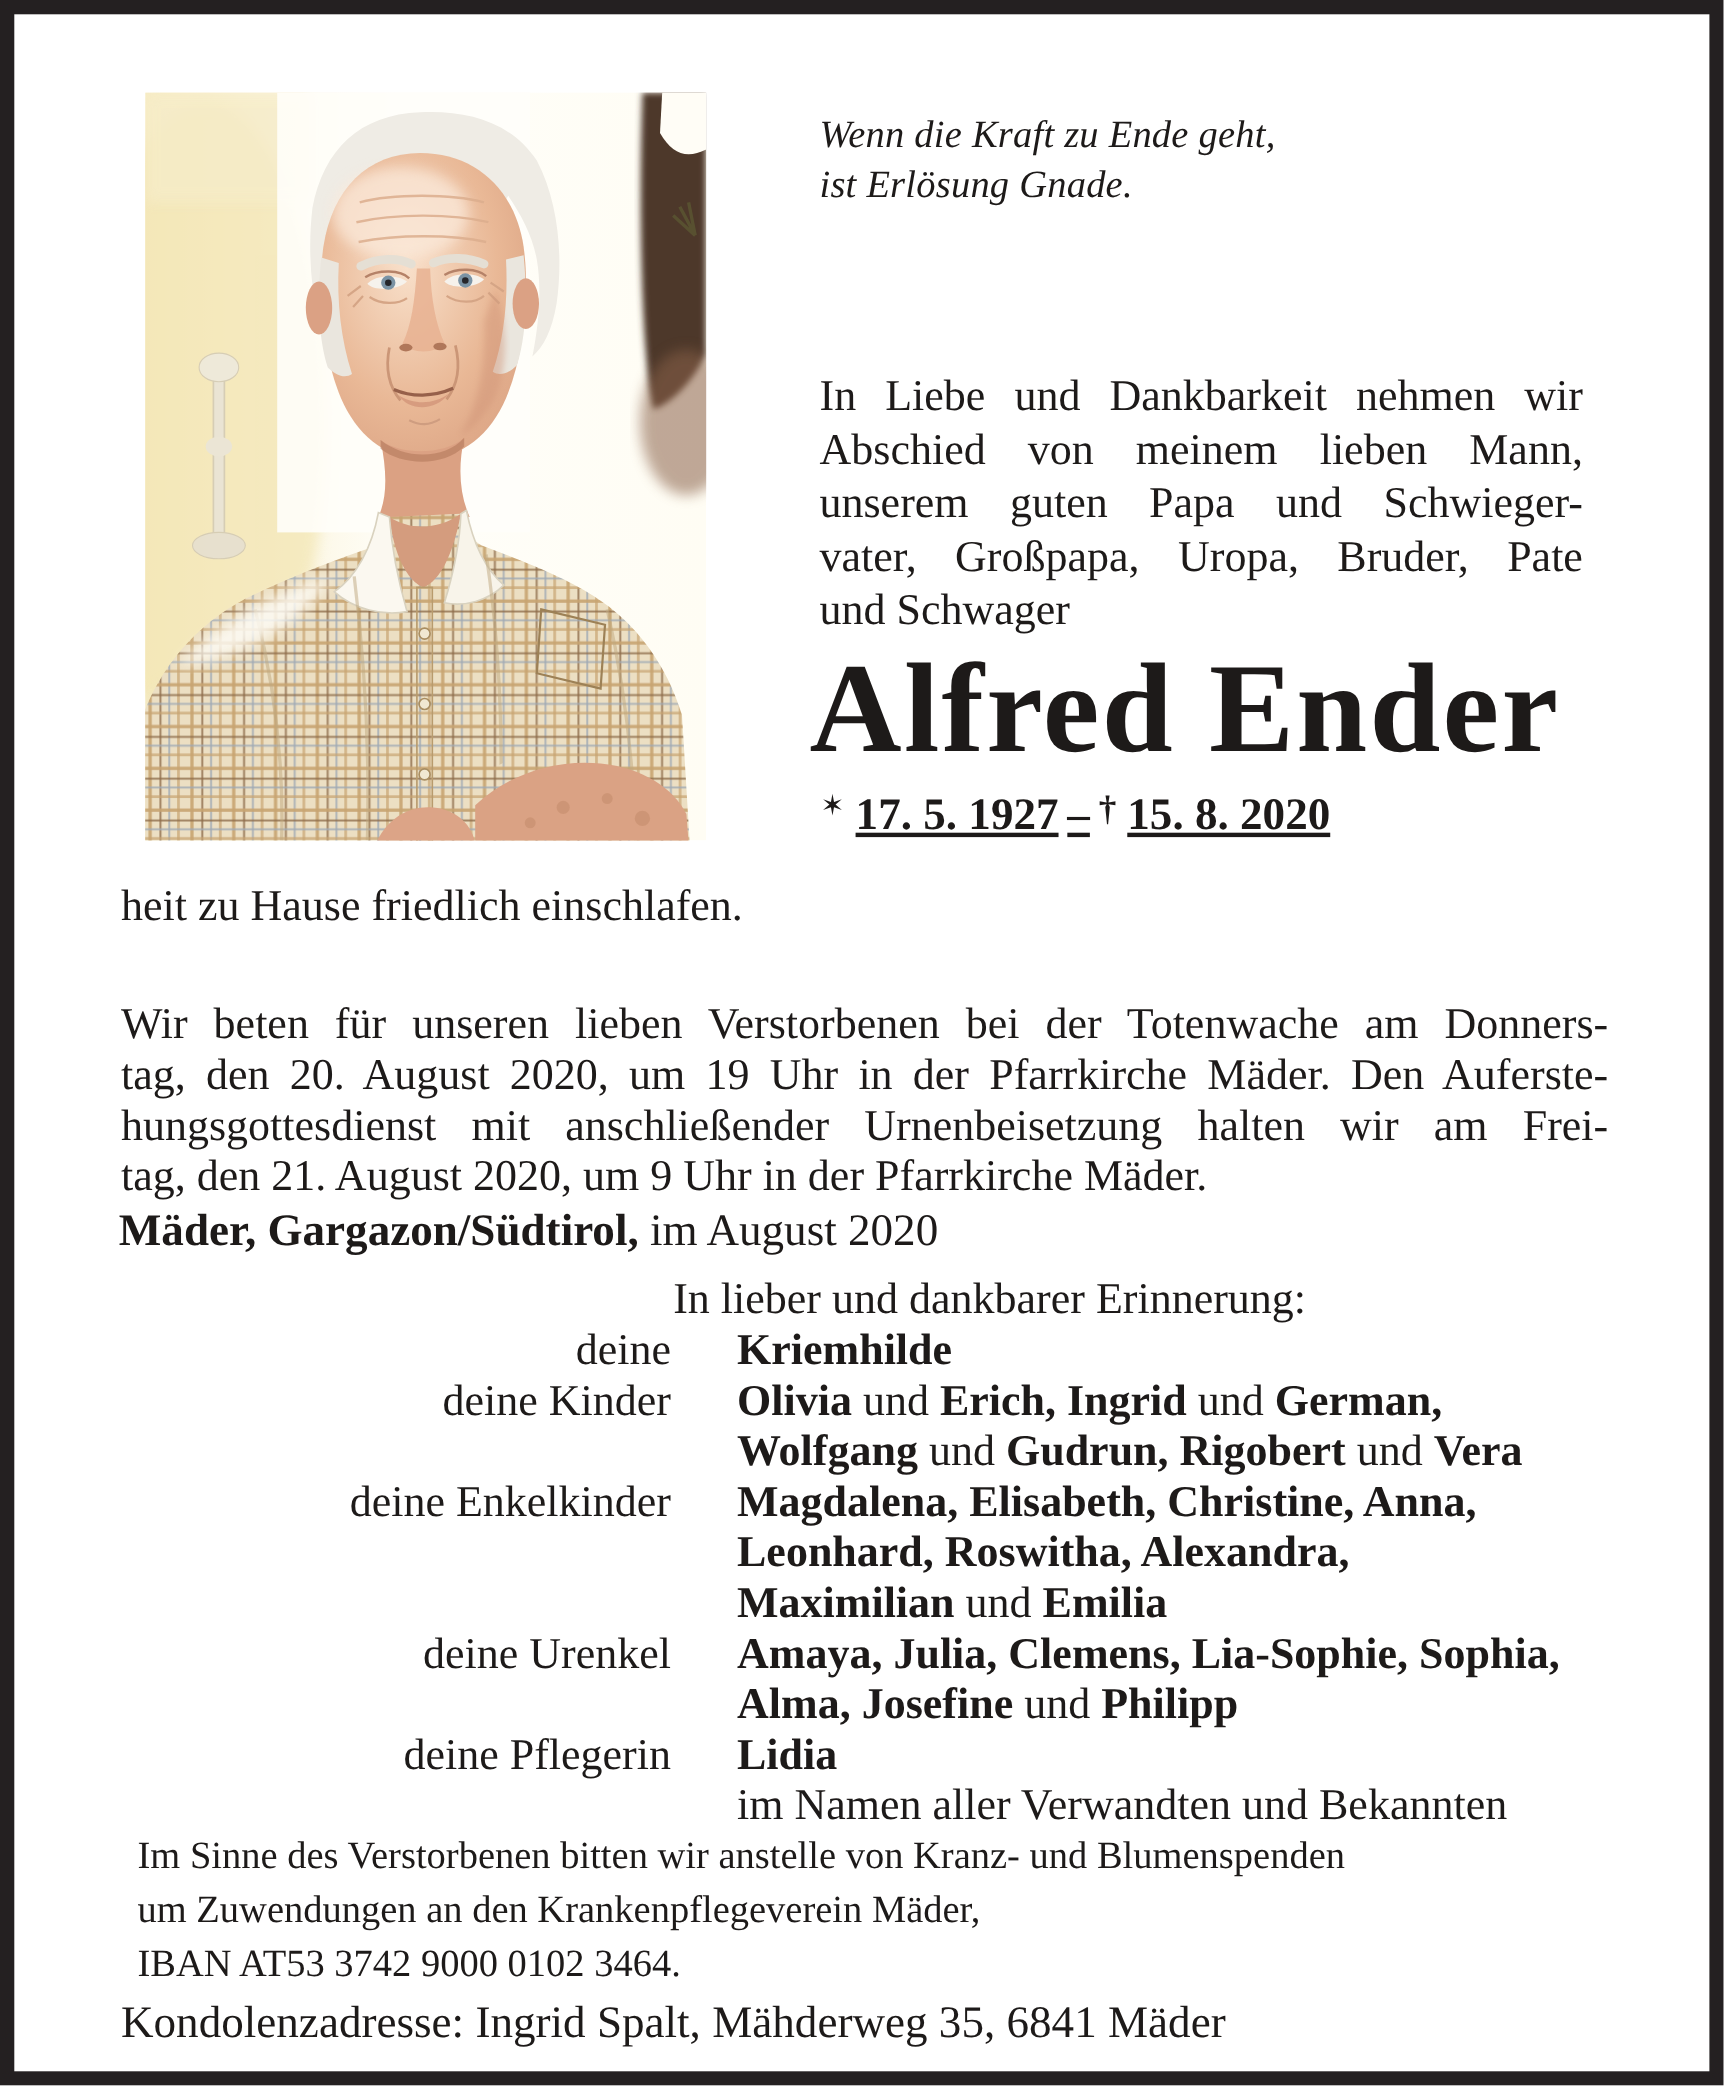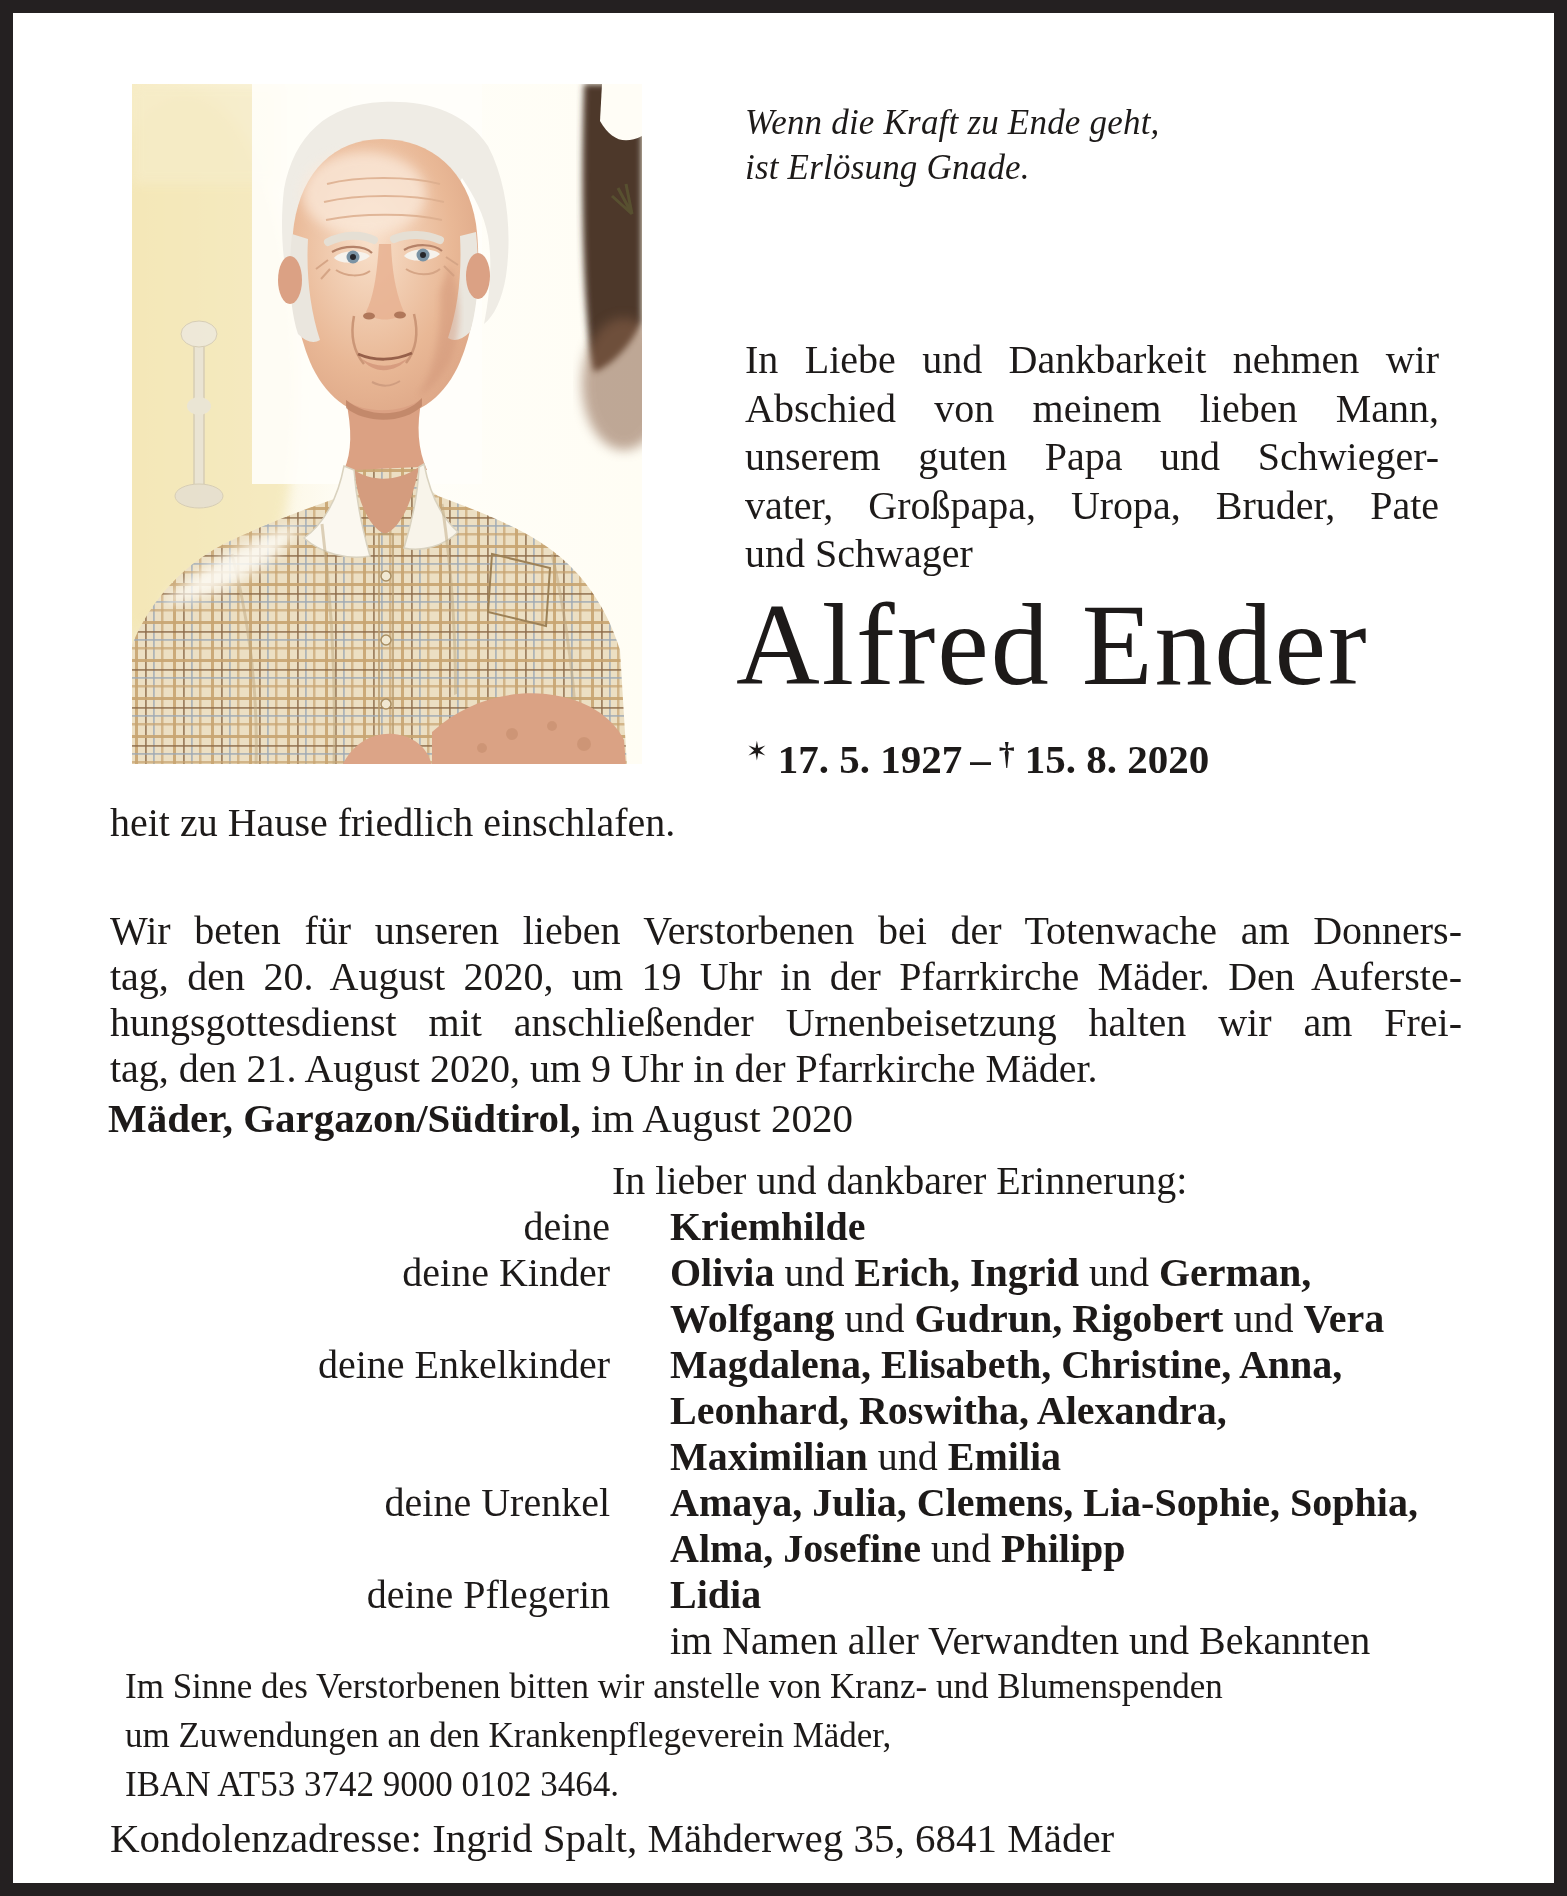--- a/index.html
+++ b/index.html
@@ -7,23 +7,23 @@
   .frame{position:absolute;inset:0;border:13px solid #242021;box-sizing:border-box;pointer-events:none;z-index:50;}
 
   .photo{position:absolute;left:132px;top:84px;width:510px;height:680px;}
   .photo svg{display:block;width:100%;height:100%;}
 
   .quote{position:absolute;left:745px;top:100px;font-style:italic;font-size:35px;line-height:45px;letter-spacing:.2px;}
 
   .intro{position:absolute;left:745px;top:336px;width:694px;font-size:40px;line-height:48.5px;}
   .intro .jl{text-align:justify;text-align-last:justify;}
 
-  .name{position:absolute;left:736px;top:586px;font-size:116px;line-height:118px;letter-spacing:2px;white-space:nowrap;}
-
-  .dates{position:absolute;left:746px;top:735px;font-size:41px;font-weight:bold;white-space:nowrap;}
+  .name{position:absolute;left:736px;top:586px;font-size:116px;line-height:118px;letter-spacing:2px;white-space:nowrap;font-weight:bold;}
+
+  .dates{position:absolute;left:746px;top:716px;font-size:41px;font-weight:bold;white-space:nowrap;text-decoration:underline;}
   .dates .sym{display:inline-block;font-size:26px;transform:translateY(-13px);font-family:"DejaVu Sans","Liberation Serif",sans-serif;}
   .dates .sym.dagger{font-family:"Liberation Serif",serif;font-size:32px;transform:translateY(-9px);}
   .dates .sp{display:inline-block;width:10px;}
   .dates .dash{padding:0 8px;}
 
   .bodytext{position:absolute;left:110px;width:1352px;font-size:40px;line-height:47px;}
   .bodytext .jl{text-align:justify;text-align-last:justify;}
   .p1{top:799px;}
   .p2{top:908px;line-height:46px;}
 

